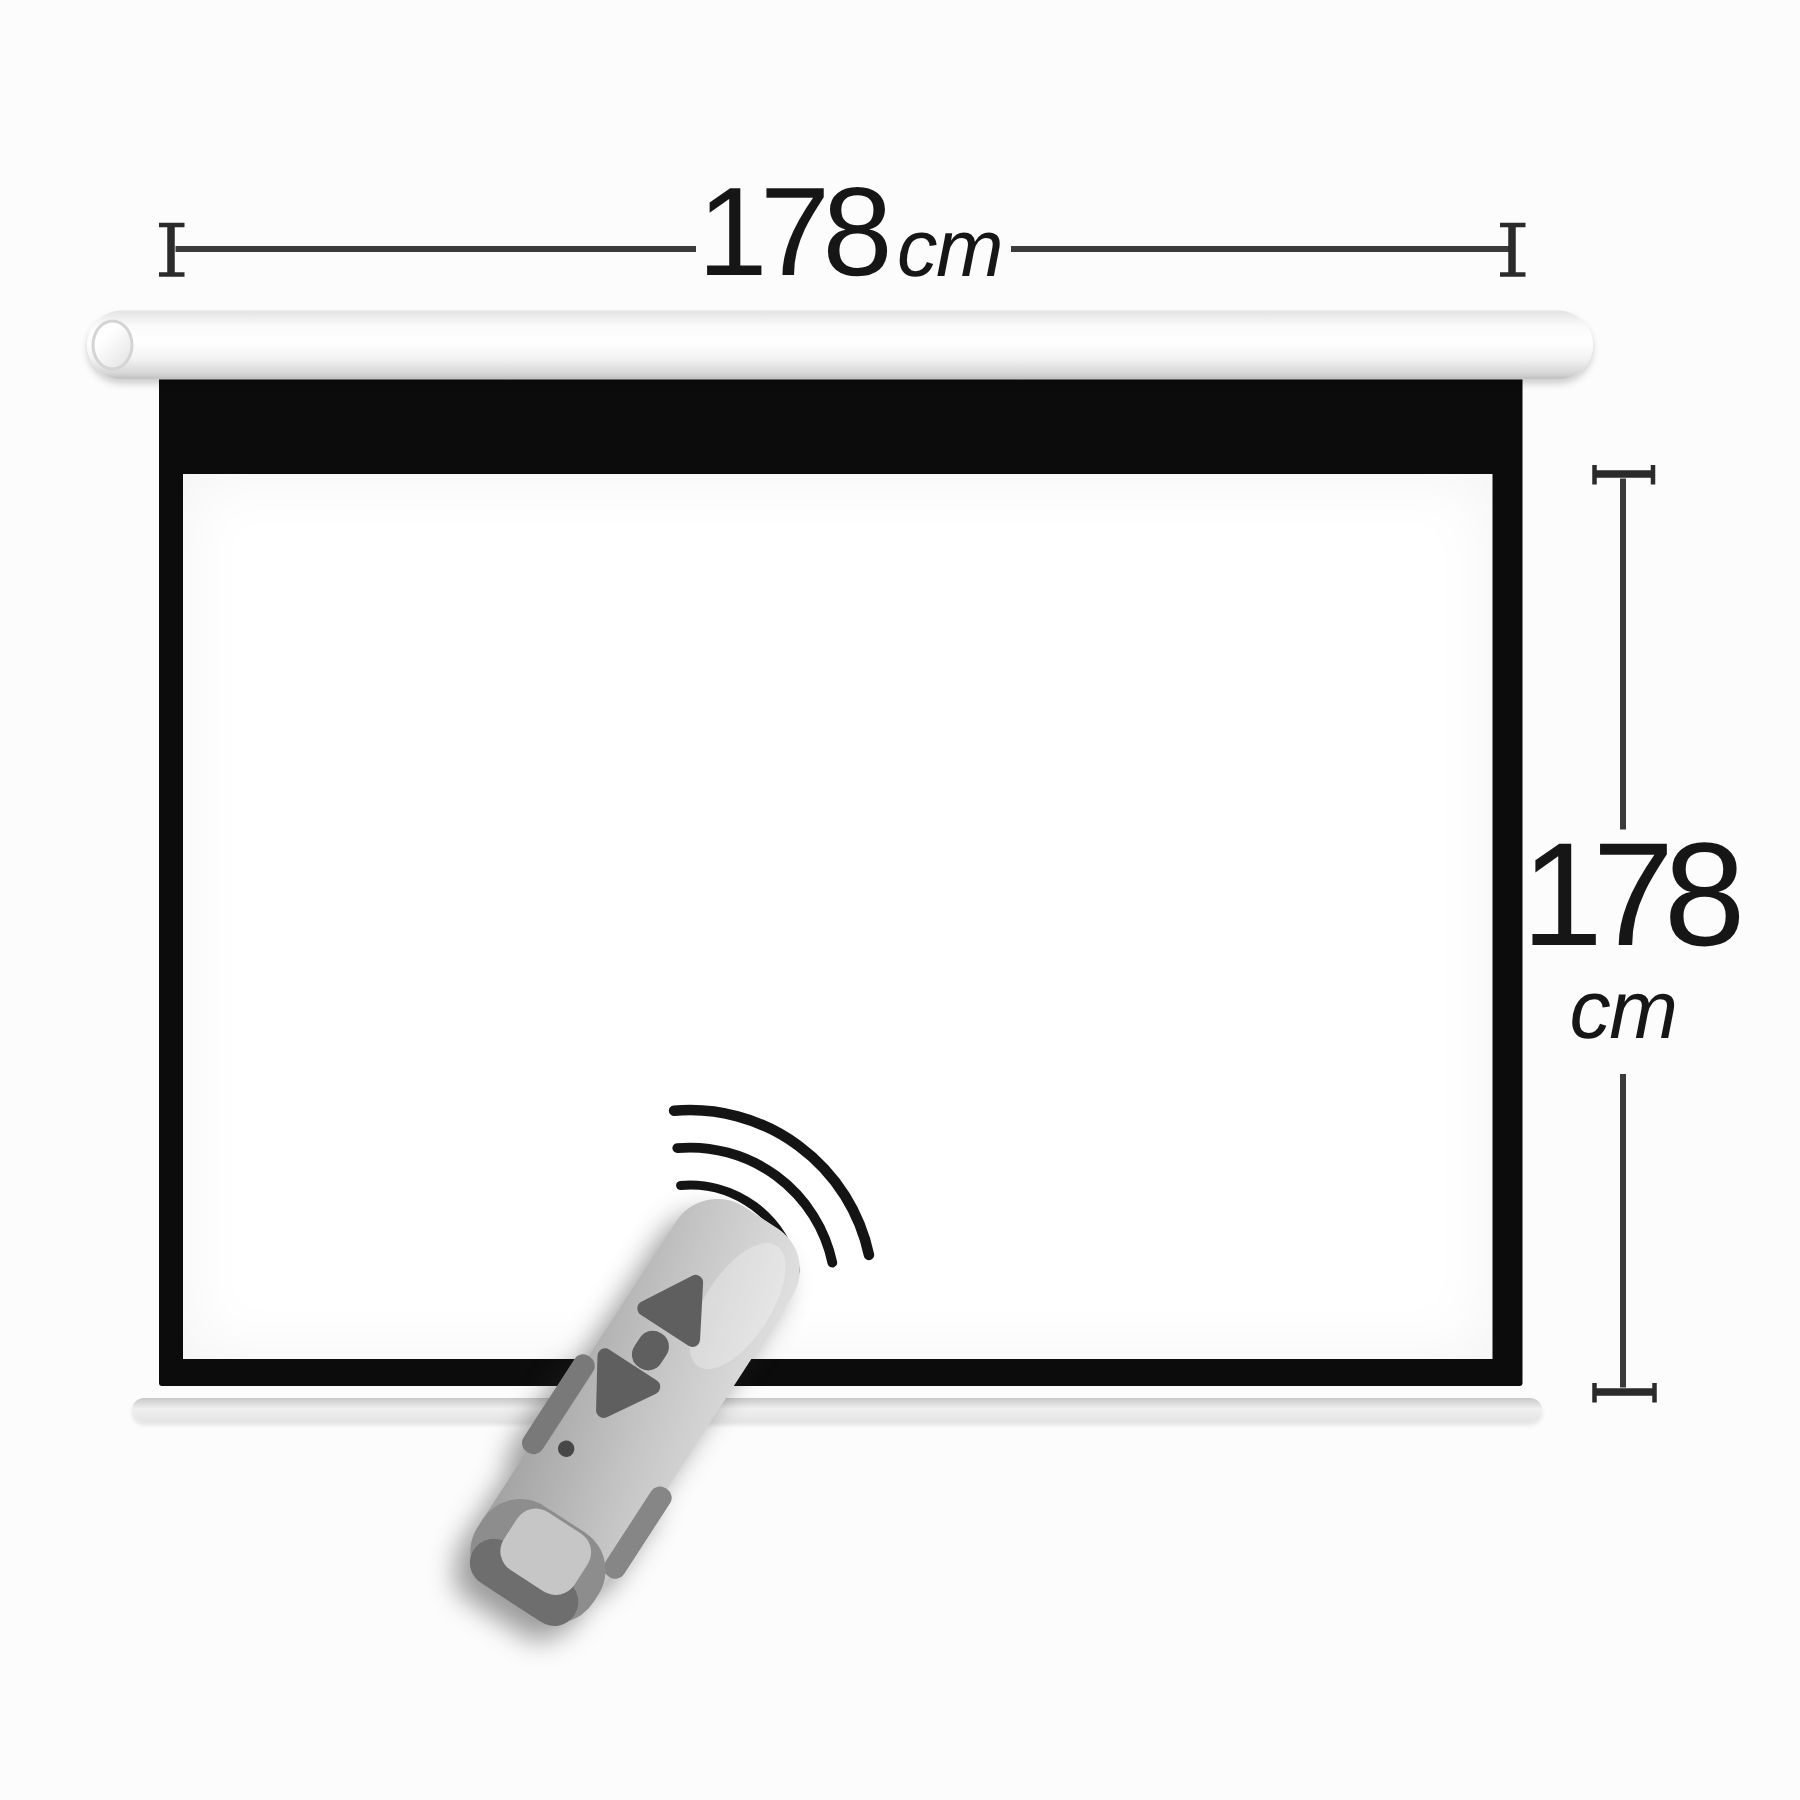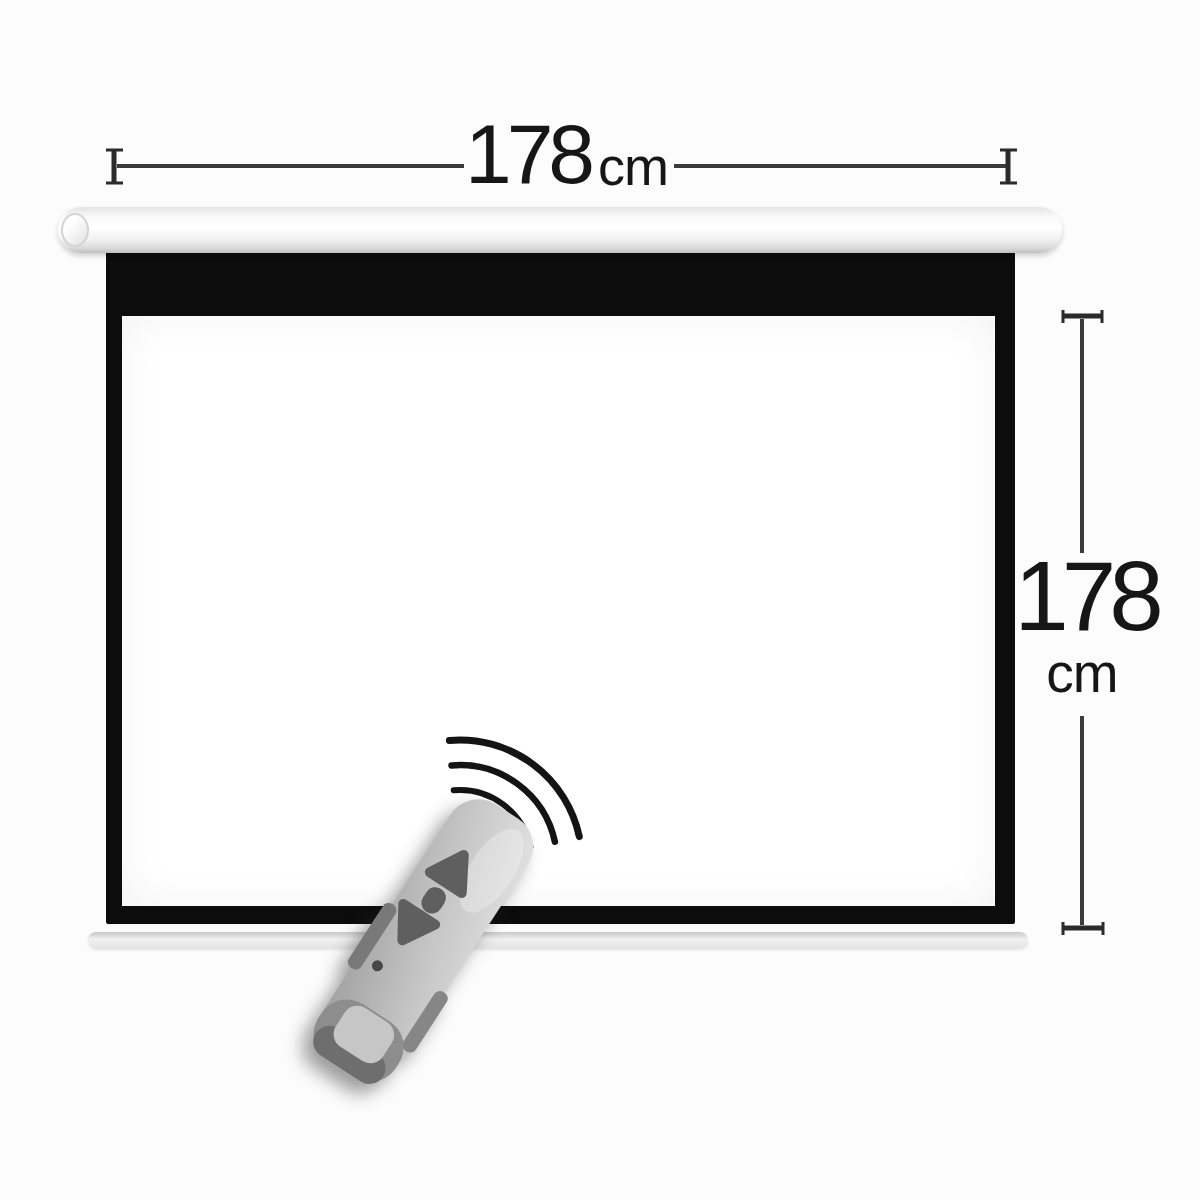--- a/index.html
+++ b/index.html
@@ -22,20 +22,21 @@
     color:#161616;
     white-space:nowrap;
   }
   .dim-small{
     font-size:54px;
     letter-spacing:-1px;
     line-height:1;
     text-align:center;
     color:#161616;
     white-space:nowrap;
+    font-style:italic;
   }
   #width-label-value{left:455px;top:112px;width:145px;}
   #width-label-unit {left:596px;top:139px;width:74px;}
   #height-label-value{left:1008px;top:547px;width:155px;font-size:98px;letter-spacing:-7px;}
   #height-label-unit {left:1008px;top:646px;width:148px;font-size:55px;}
 
   
   #housing{
     left:58px;top:207px;width:1004px;height:46px;
     border-radius:23px;

